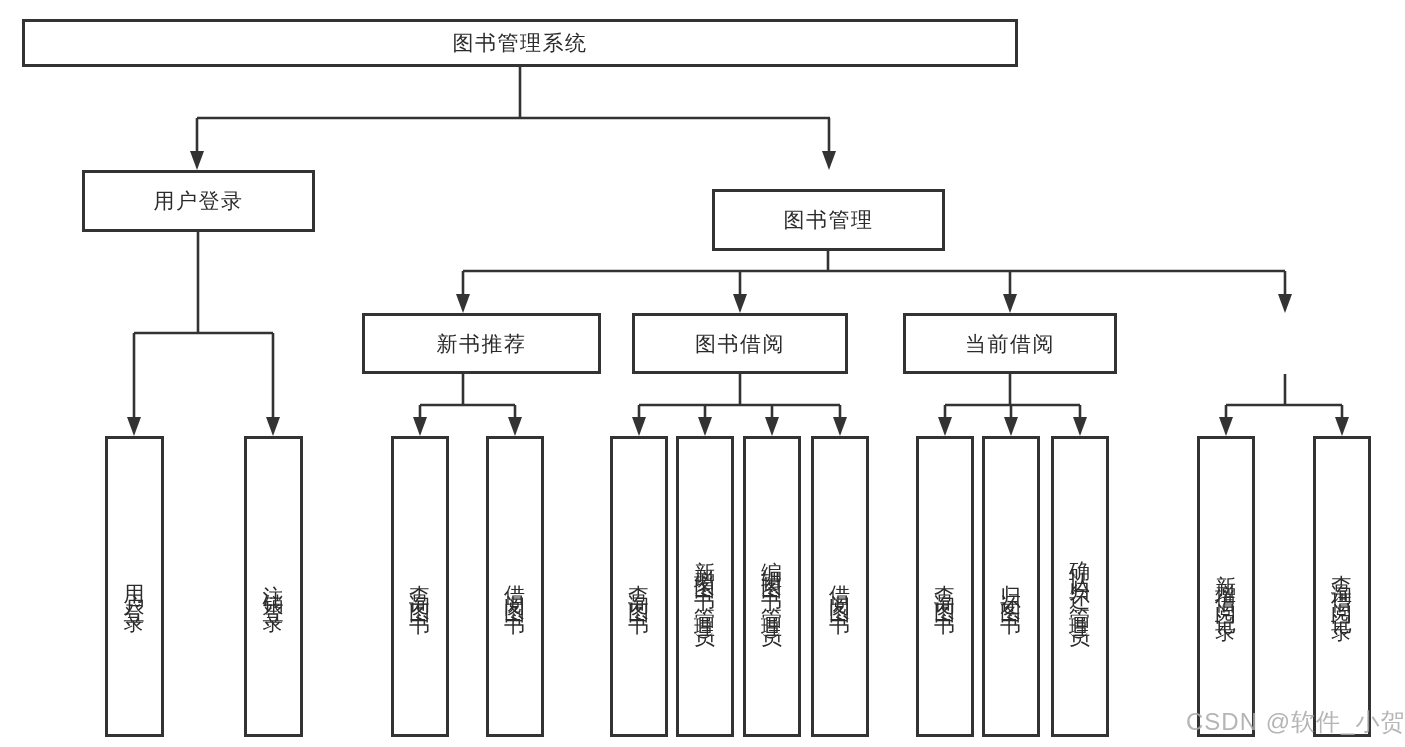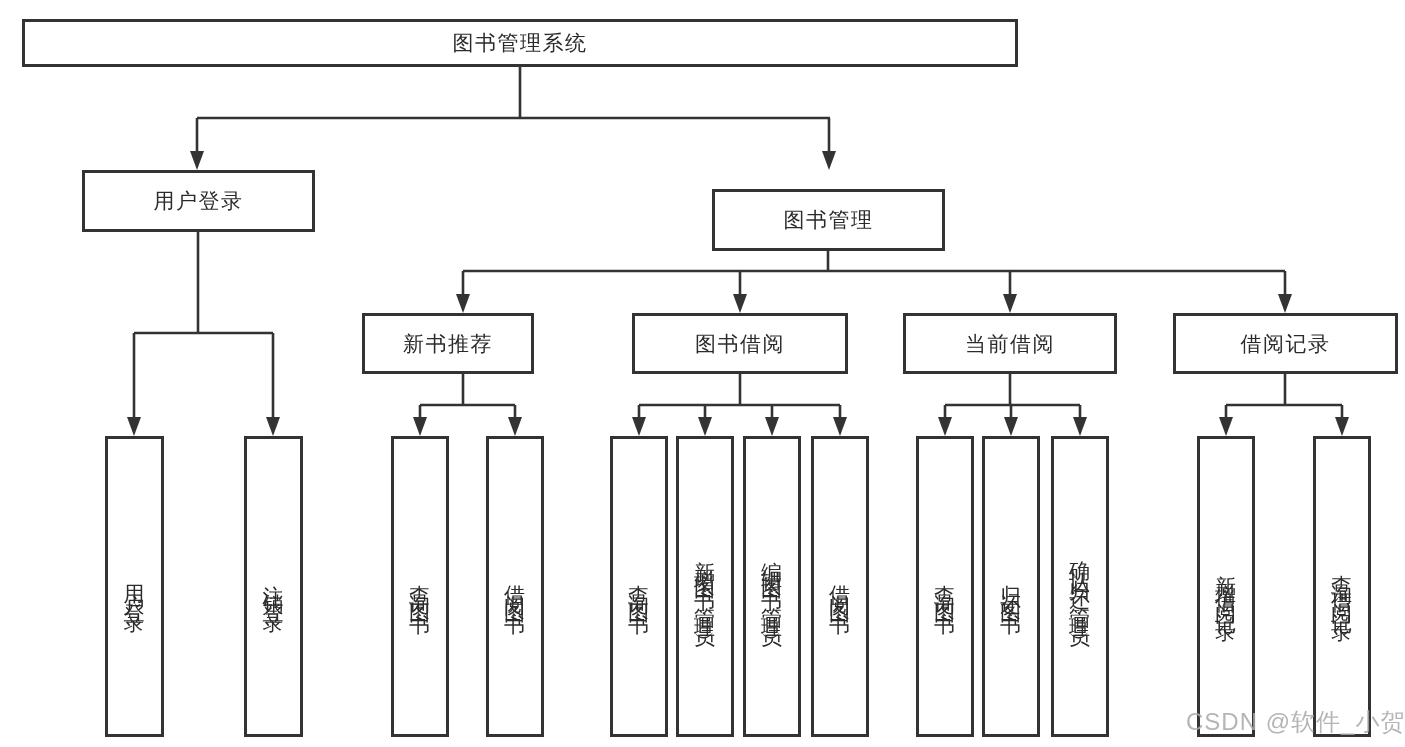--- a/index.html
+++ b/index.html
@@ -111,31 +111,28 @@
     <span class="h-label">图书管理系统</span>
   </div>
 
   <div class="node" style="left:82px;top:170px;width:233px;height:62px;">
     <span class="h-label">用户登录</span>
   </div>
   <div class="node" style="left:712px;top:170px;width:233px;height:62px;margin-top:19px;">
     <span class="h-label">图书管理</span>
   </div>
 
-  <div class="node" style="left:362px;top:313px;width:172px;height:61px;">
+  <div class="node" style="left:362px;top:313px;width:239px;height:61px;">
     <span class="h-label">新书推荐</span>
   </div>
   <div class="node" style="left:903px;top:313px;width:214px;height:61px;">
     <span class="h-label">当前借阅</span>
   </div>
   <div class="node" style="left:632px;top:313px;width:216px;height:61px;">
     <span class="h-label">图书借阅</span>
-  </div>
-  <div class="node" style="left:1173px;top:313px;width:225px;height:61px;">
-    <span class="h-label">借阅记录</span>
   </div>
 
   <div class="node" style="left:105px;top:436px;width:59px;height:301px;">
     <span class="v-label">用户登录</span>
   </div>
   <div class="node" style="left:244px;top:436px;width:59px;height:301px;">
     <span class="v-label">注销登录</span>
   </div>
   <div class="node" style="left:391px;top:436px;width:58px;height:301px;">
     <span class="v-label">查询图书</span>

